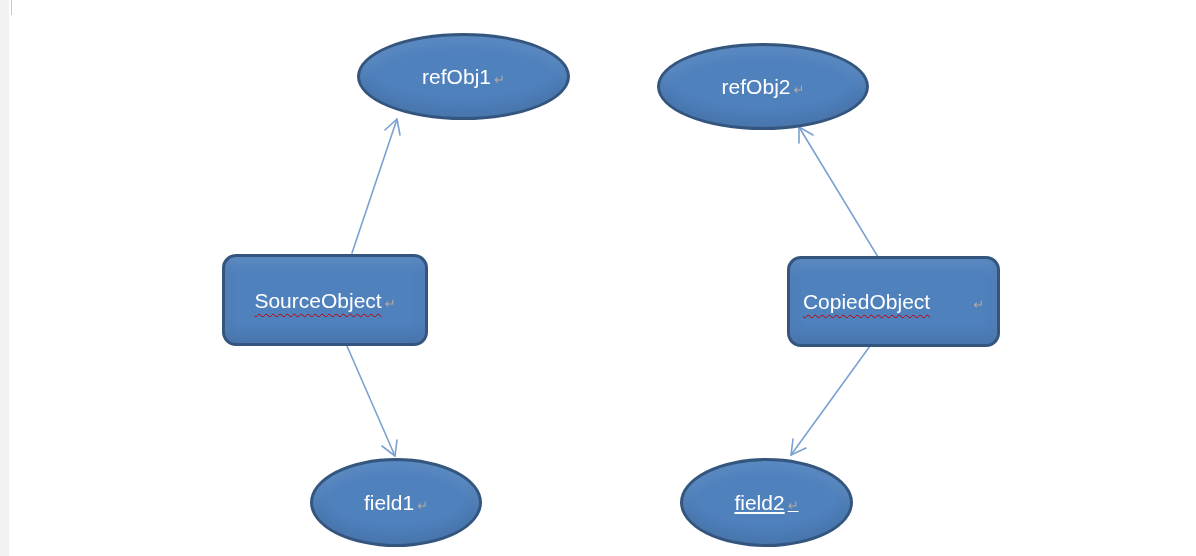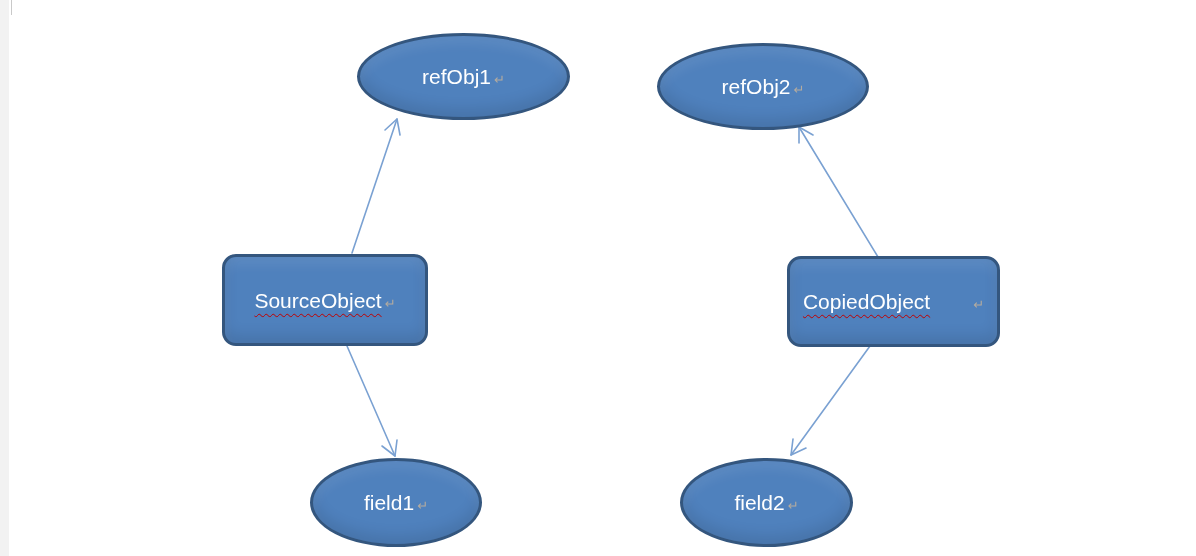--- a/index.html
+++ b/index.html
@@ -47,21 +47,21 @@
     font-size:21px;
     cursor:default;
   }
   .ellipse{border-radius:50%;}
   .rrect{border-radius:14px;}
   .n-refobj1{left:357px;top:33px;width:213px;height:87px;}
   .n-refobj2{left:657px;top:43px;width:212px;height:87px;align-items:center;}
   .n-sourceobject{left:222px;top:254px;width:206px;height:92px;}
   .n-copiedobject{left:787px;top:256px;width:213px;height:91px;gap:40px;}
   .n-field1{left:310px;top:458px;width:172px;height:89px;}
-  .n-field2{left:680px;top:458px;width:173px;height:89px;}
+  .n-field2{left:680px;top:458px;width:173px;height:89px;text-decoration:underline;}
   .label{white-space:nowrap;line-height:1;}
   .squiggle{
     text-decoration-line:underline;
     text-decoration-style:wavy;
     text-decoration-color:var(--squiggle);
     text-decoration-thickness:1px;
     text-underline-offset:5px;
   }
   .mark{
     color:#b4ab9f;

